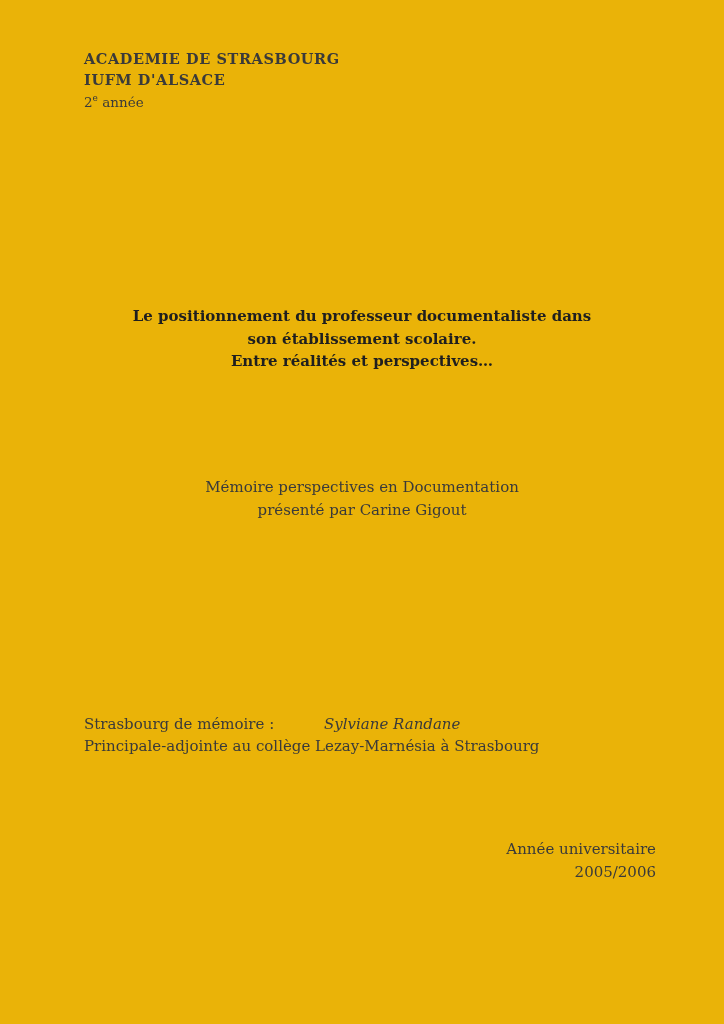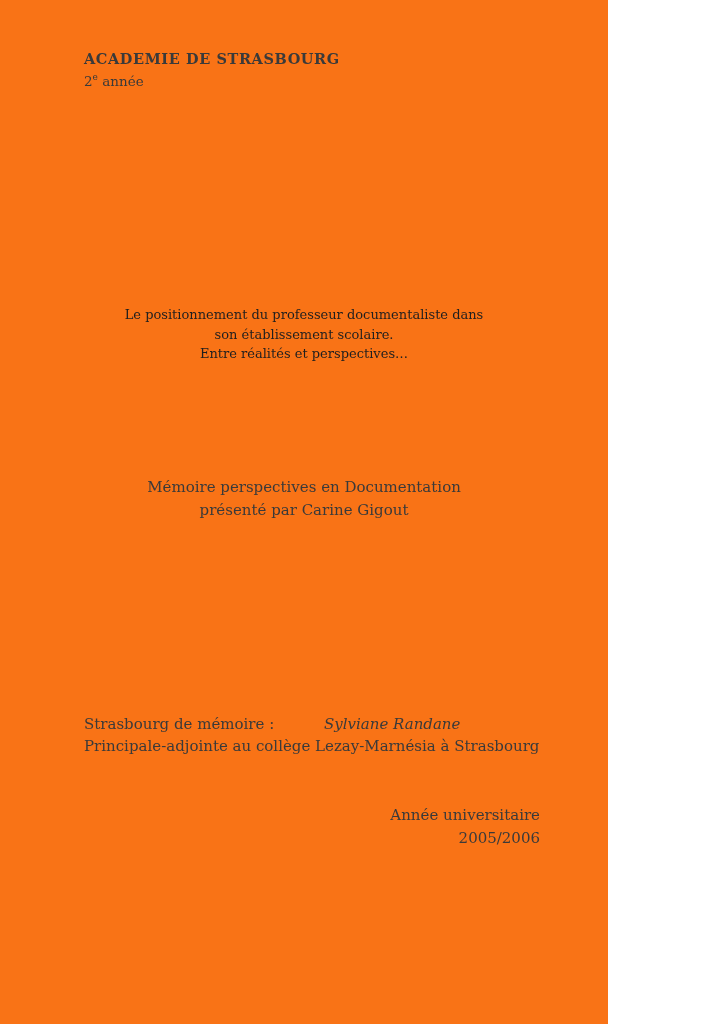--- a/index.html
+++ b/index.html
@@ -2,23 +2,23 @@
 <html><head>
 <meta charset="utf-8">
 <style>
   html, body {
     margin: 0;
     padding: 0;
     background: #ffffff;
   }
   .page {
     position: relative;
-    width: 608px;
+    width: 724px;
     height: 1024px;
-    background: #f97316;
+    background: #eab308;
     font-family: "DejaVu Serif", serif;
     color: #2b2b2b;
     overflow: hidden;
   }
 
   
   .header {
     position: absolute;
     left: 84px;
     top: 48px;
@@ -41,22 +41,22 @@
     vertical-align: super;
   }
 
   
   .title-block {
     position: absolute;
     left: 62px;
     right: 62px;
     top: 305px;
     text-align: center;
-    font-weight: 400;
-    font-size: 13px;
+    font-weight: 700;
+    font-size: 15px;
     line-height: 1.5;
     color: #1f1f1f;
   }
   .title-block .t-line {
     display: block;
   }
 
   
   .sub-block {
     position: absolute;
@@ -82,34 +82,35 @@
   }
   .director-block .director-name {
     font-style: italic;
     margin-left: 45px;
   }
 
   
   .year-block {
     position: absolute;
     right: 68px;
-    top: 804px;
+    top: 838px;
     text-align: right;
     font-size: 15px;
     line-height: 1.5;
     color: #3a3a3a;
   }
 </style>
 </head>
 <body>
 
 <div class="page">
 
   <div class="header">
     <div class="line1">ACADEMIE DE STRASBOURG</div>
+    <div class="line2">IUFM D'ALSACE</div>
     <div class="line3"><span>2</span><sup>e</sup><span> année</span></div>
   </div>
 
   <div class="title-block">
     <span class="t-line">Le positionnement du professeur documentaliste dans</span>
     <span class="t-line">son établissement scolaire.</span>
     <span class="t-line">Entre réalités et perspectives…</span>
   </div>
 
   <div class="sub-block">

